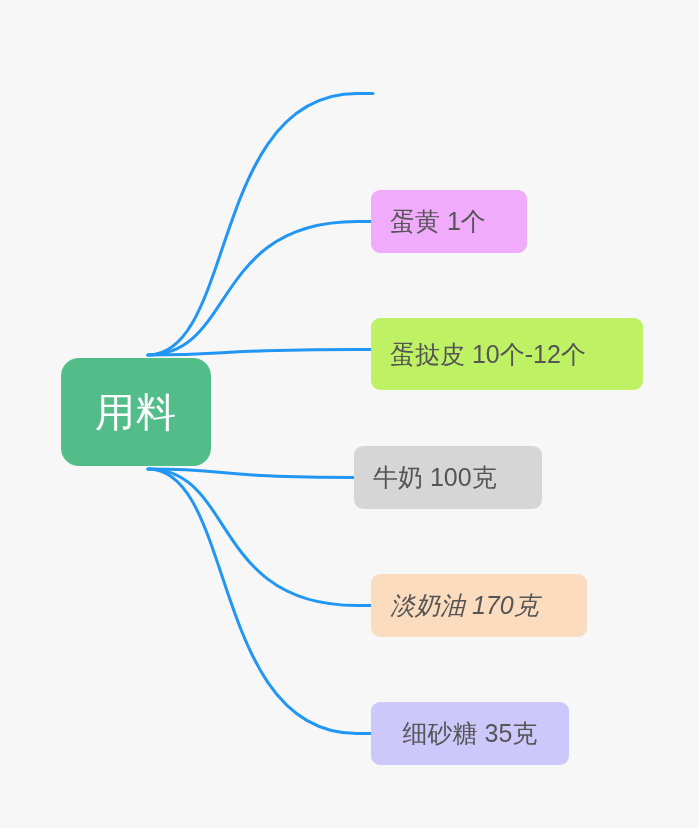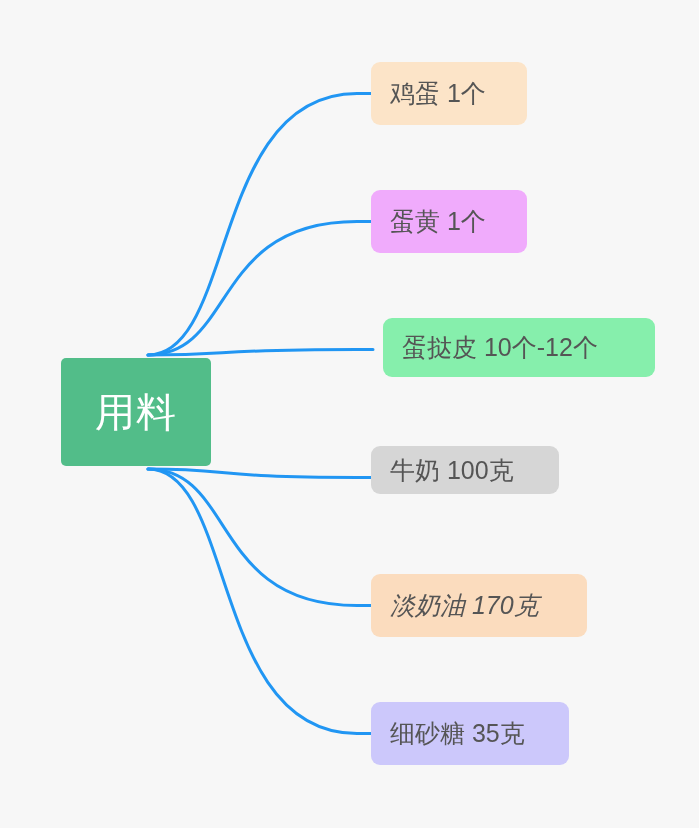--- a/index.html
+++ b/index.html
@@ -27,21 +27,21 @@
     height: 828px;
     pointer-events: none;
   }
   .root-node {
     position: absolute;
     left: 61px;
     top: 358px;
     width: 150px;
     height: 108px;
     background: #52bd89;
-    border-radius: 5px;
+    border-radius: 18px;
     display: flex;
     align-items: center;
     justify-content: center;
     box-sizing: border-box;
   }
   .root-label {
     color: #ffffff;
     font-size: 40px;
     line-height: 1;
     letter-spacing: 1px;
@@ -74,37 +74,34 @@
       <path d="M 148 355 C 235.78 355, 210.7 349.5, 357 349.5 L 373 349.5" fill="none" stroke="#2196f3" stroke-width="3" stroke-linecap="round"></path>
       <path d="M 148 469 C 235.78 469, 210.7 477.5, 357 477.5 L 373 477.5" fill="none" stroke="#2196f3" stroke-width="3" stroke-linecap="round"></path>
       <path d="M 148 469 C 235.78 469, 210.7 605.5, 357 605.5 L 373 605.5" fill="none" stroke="#2196f3" stroke-width="3" stroke-linecap="round"></path>
       <path d="M 148 469 C 235.78 469, 210.7 733.5, 357 733.5 L 373 733.5" fill="none" stroke="#2196f3" stroke-width="3" stroke-linecap="round"></path>
     </svg>
 
   <div class="root-node" style="left: 61px; top: 358px; width: 150px; height: 108px; background: rgb(82, 189, 137);">
     <span class="root-label" style="color: rgb(255, 255, 255);">用料</span>
   </div>
 
-  <div class="leaf-node" style="left: 371px; top: 62px; width: 156px; height: 63px; background: rgb(252, 228, 200);">
-    <span class="leaf-label" style="color: rgb(85, 85, 85);">鸡蛋 1个</span>
-  </div>
 
   <div class="leaf-node" style="left: 371px; top: 190px; width: 156px; height: 63px; background: #f0abfc;">
     <span class="leaf-label" style="color: rgb(85, 85, 85);">蛋黄 1个</span>
   </div>
 
-  <div class="leaf-node" style="left: 371px; top: 318px; width: 272px; height: 59px; background: #86efac; margin-left: 12px;">
+  <div class="leaf-node" style="left: 371px; top: 318px; width: 272px; height: 72px; background: #bef264;">
     <span class="leaf-label" style="color: rgb(85, 85, 85);">蛋挞皮 10个-12个</span>
   </div>
 
-  <div class="leaf-node" style="left: 371px; top: 446px; width: 188px; height: 48px; background: rgb(214, 214, 214);">
+  <div class="leaf-node" style="left: 354px; top: 446px; width: 188px; height: 63px; background: rgb(214, 214, 214);">
     <span class="leaf-label" style="color: rgb(85, 85, 85);">牛奶 100克</span>
   </div>
 
   <div class="leaf-node" style="left: 371px; top: 574px; width: 216px; height: 63px; background: rgb(251, 220, 190); font-style: italic;">
     <span class="leaf-label" style="color: rgb(85, 85, 85);">淡奶油 170克</span>
   </div>
 
-  <div class="leaf-node" style="left: 371px; top: 702px; width: 198px; height: 63px; background: rgb(204, 200, 251);">
+  <div class="leaf-node" style="left: 371px; top: 702px; width: 198px; height: 63px; background: rgb(204, 200, 251); justify-content: center;">
     <span class="leaf-label" style="color: rgb(85, 85, 85);">细砂糖 35克</span>
   </div>
 
 </div>
 
 </body></html>

